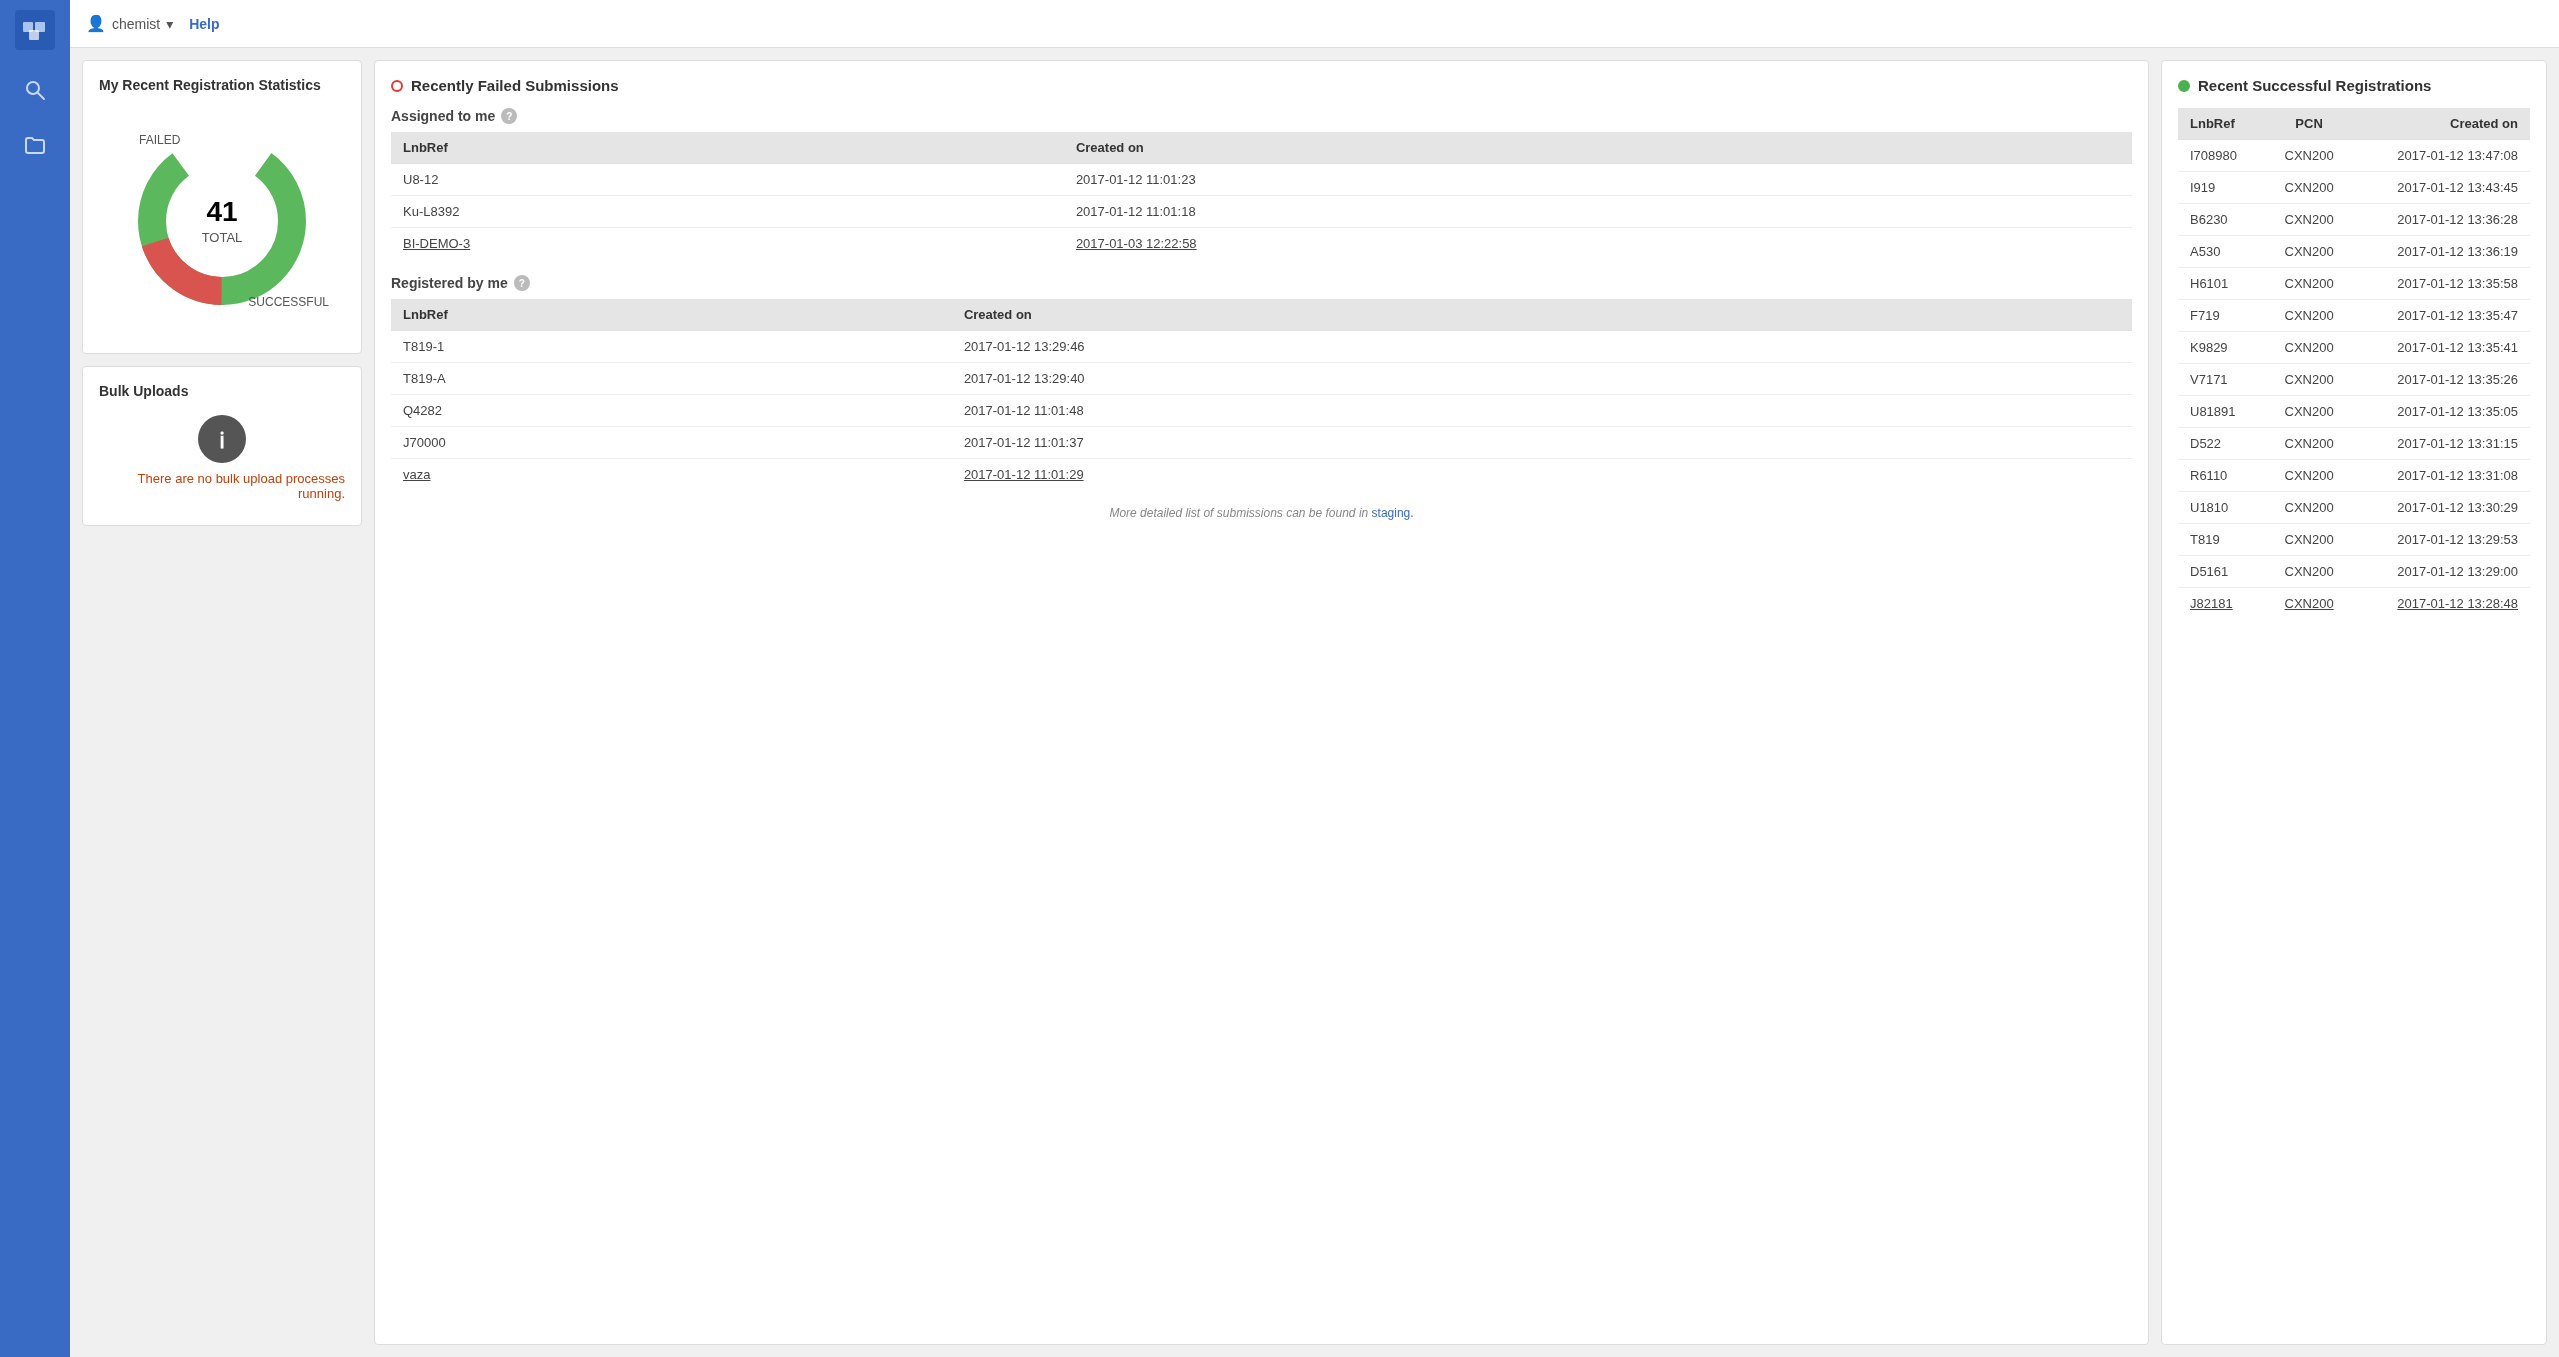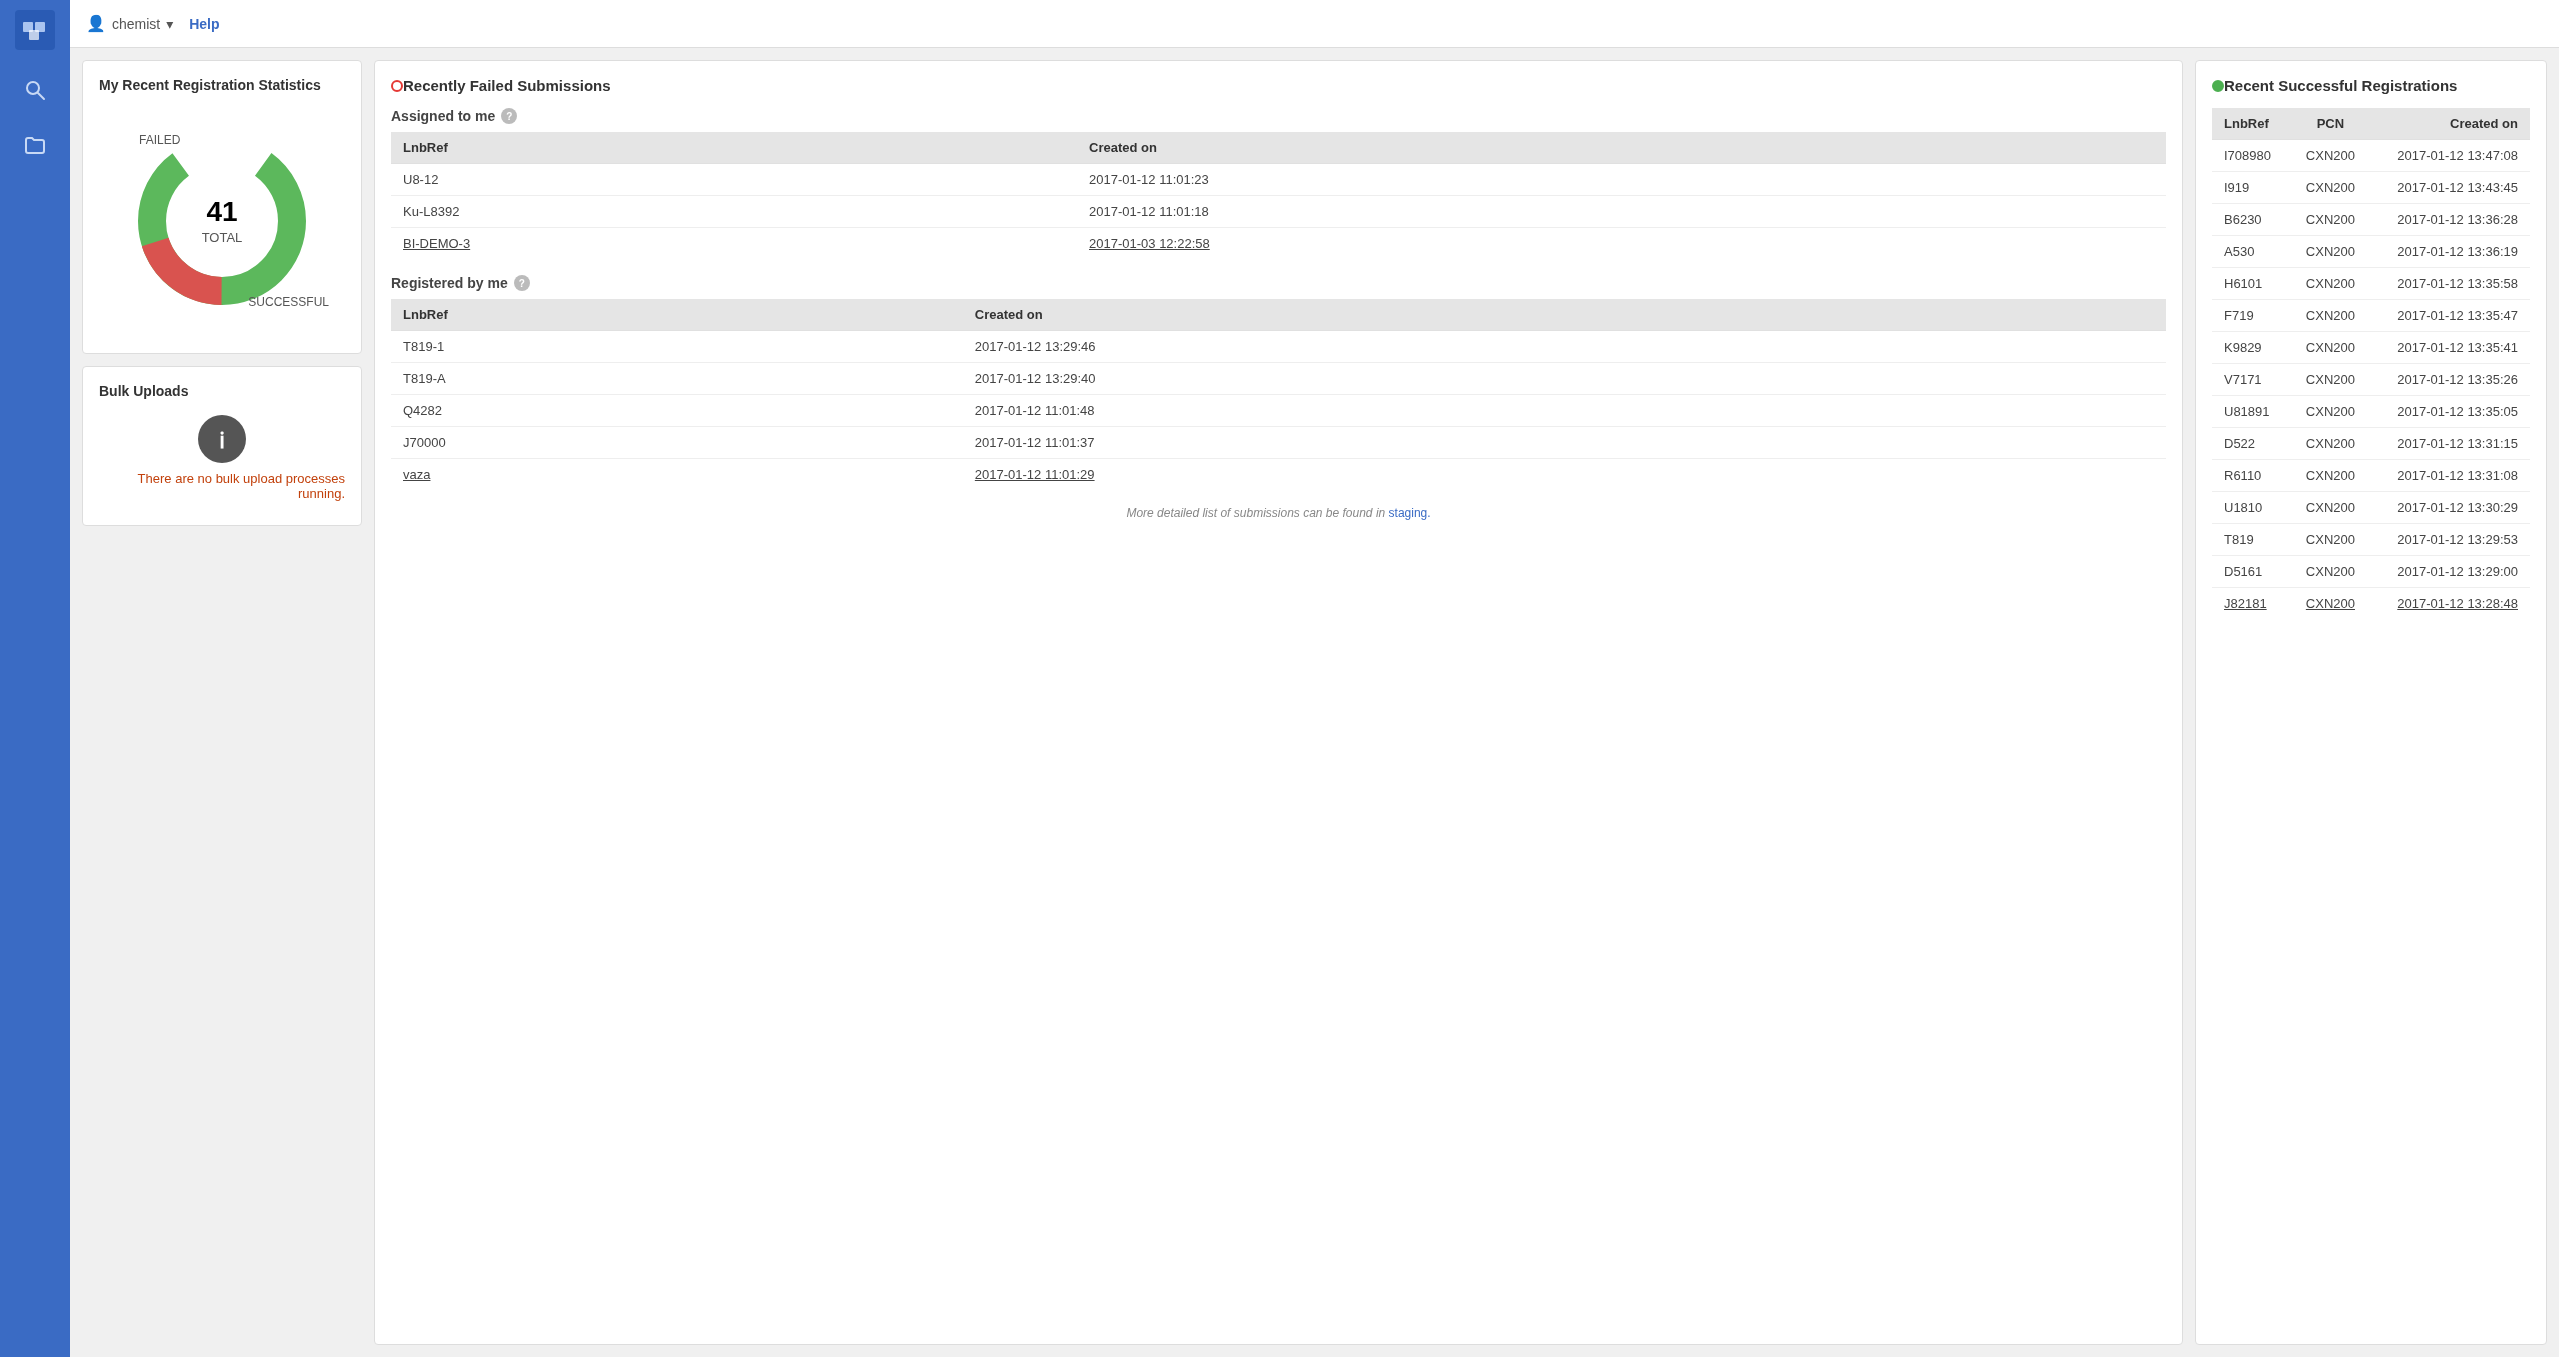--- a/index.html
+++ b/index.html
@@ -144,21 +144,21 @@
       font-weight: bold;
     }
     .bulk-msg { text-align: right; font-size: 13px; color: #c2410c; padding-bottom: 8px; }
 
     
     .mid-col {
       flex: 1;
       min-width: 0;
     }
     .section-header {
-      display: flex; align-items: center; 
+      display: flex; align-items: center; gap: 8px;
       margin-bottom: 14px;
     }
     .status-dot {
       width: 12px; height: 12px;
       border-radius: 50%;
       border: 2px solid;
       flex-shrink: 0;
     }
     .status-dot.red { border-color: #e53935; background: transparent; }
     .status-dot.green { background: #4caf50; border-color: #4caf50; }
@@ -203,21 +203,21 @@
       color: #888;
       text-align: center;
       font-style: italic;
     }
     .footer-note a { color: #3a6bc4; text-decoration: none; font-style: normal; }
 
     .subsection { margin-bottom: 16px; }
 
     
     .right-col {
-      width: 352px;
+      width: 386px;
       flex-shrink: 0;
     }
     .right-col .data-table th:last-child,
     .right-col .data-table td:last-child { text-align: right; }
     .right-col .data-table th:nth-child(2),
     .right-col .data-table td:nth-child(2) { text-align: center; }
   </style>
 </head>
 <body>
 

